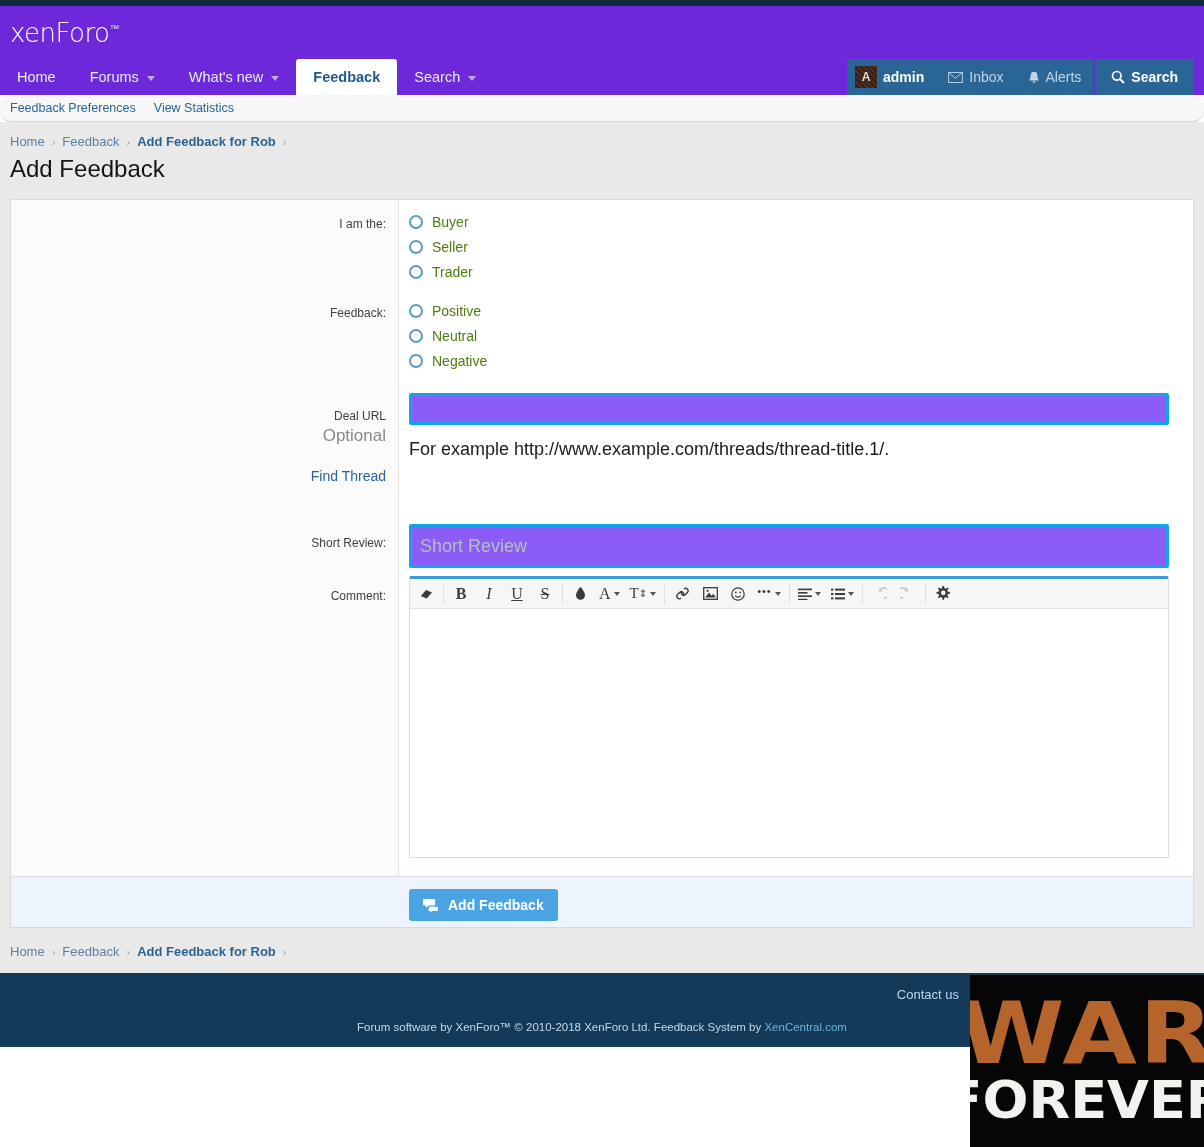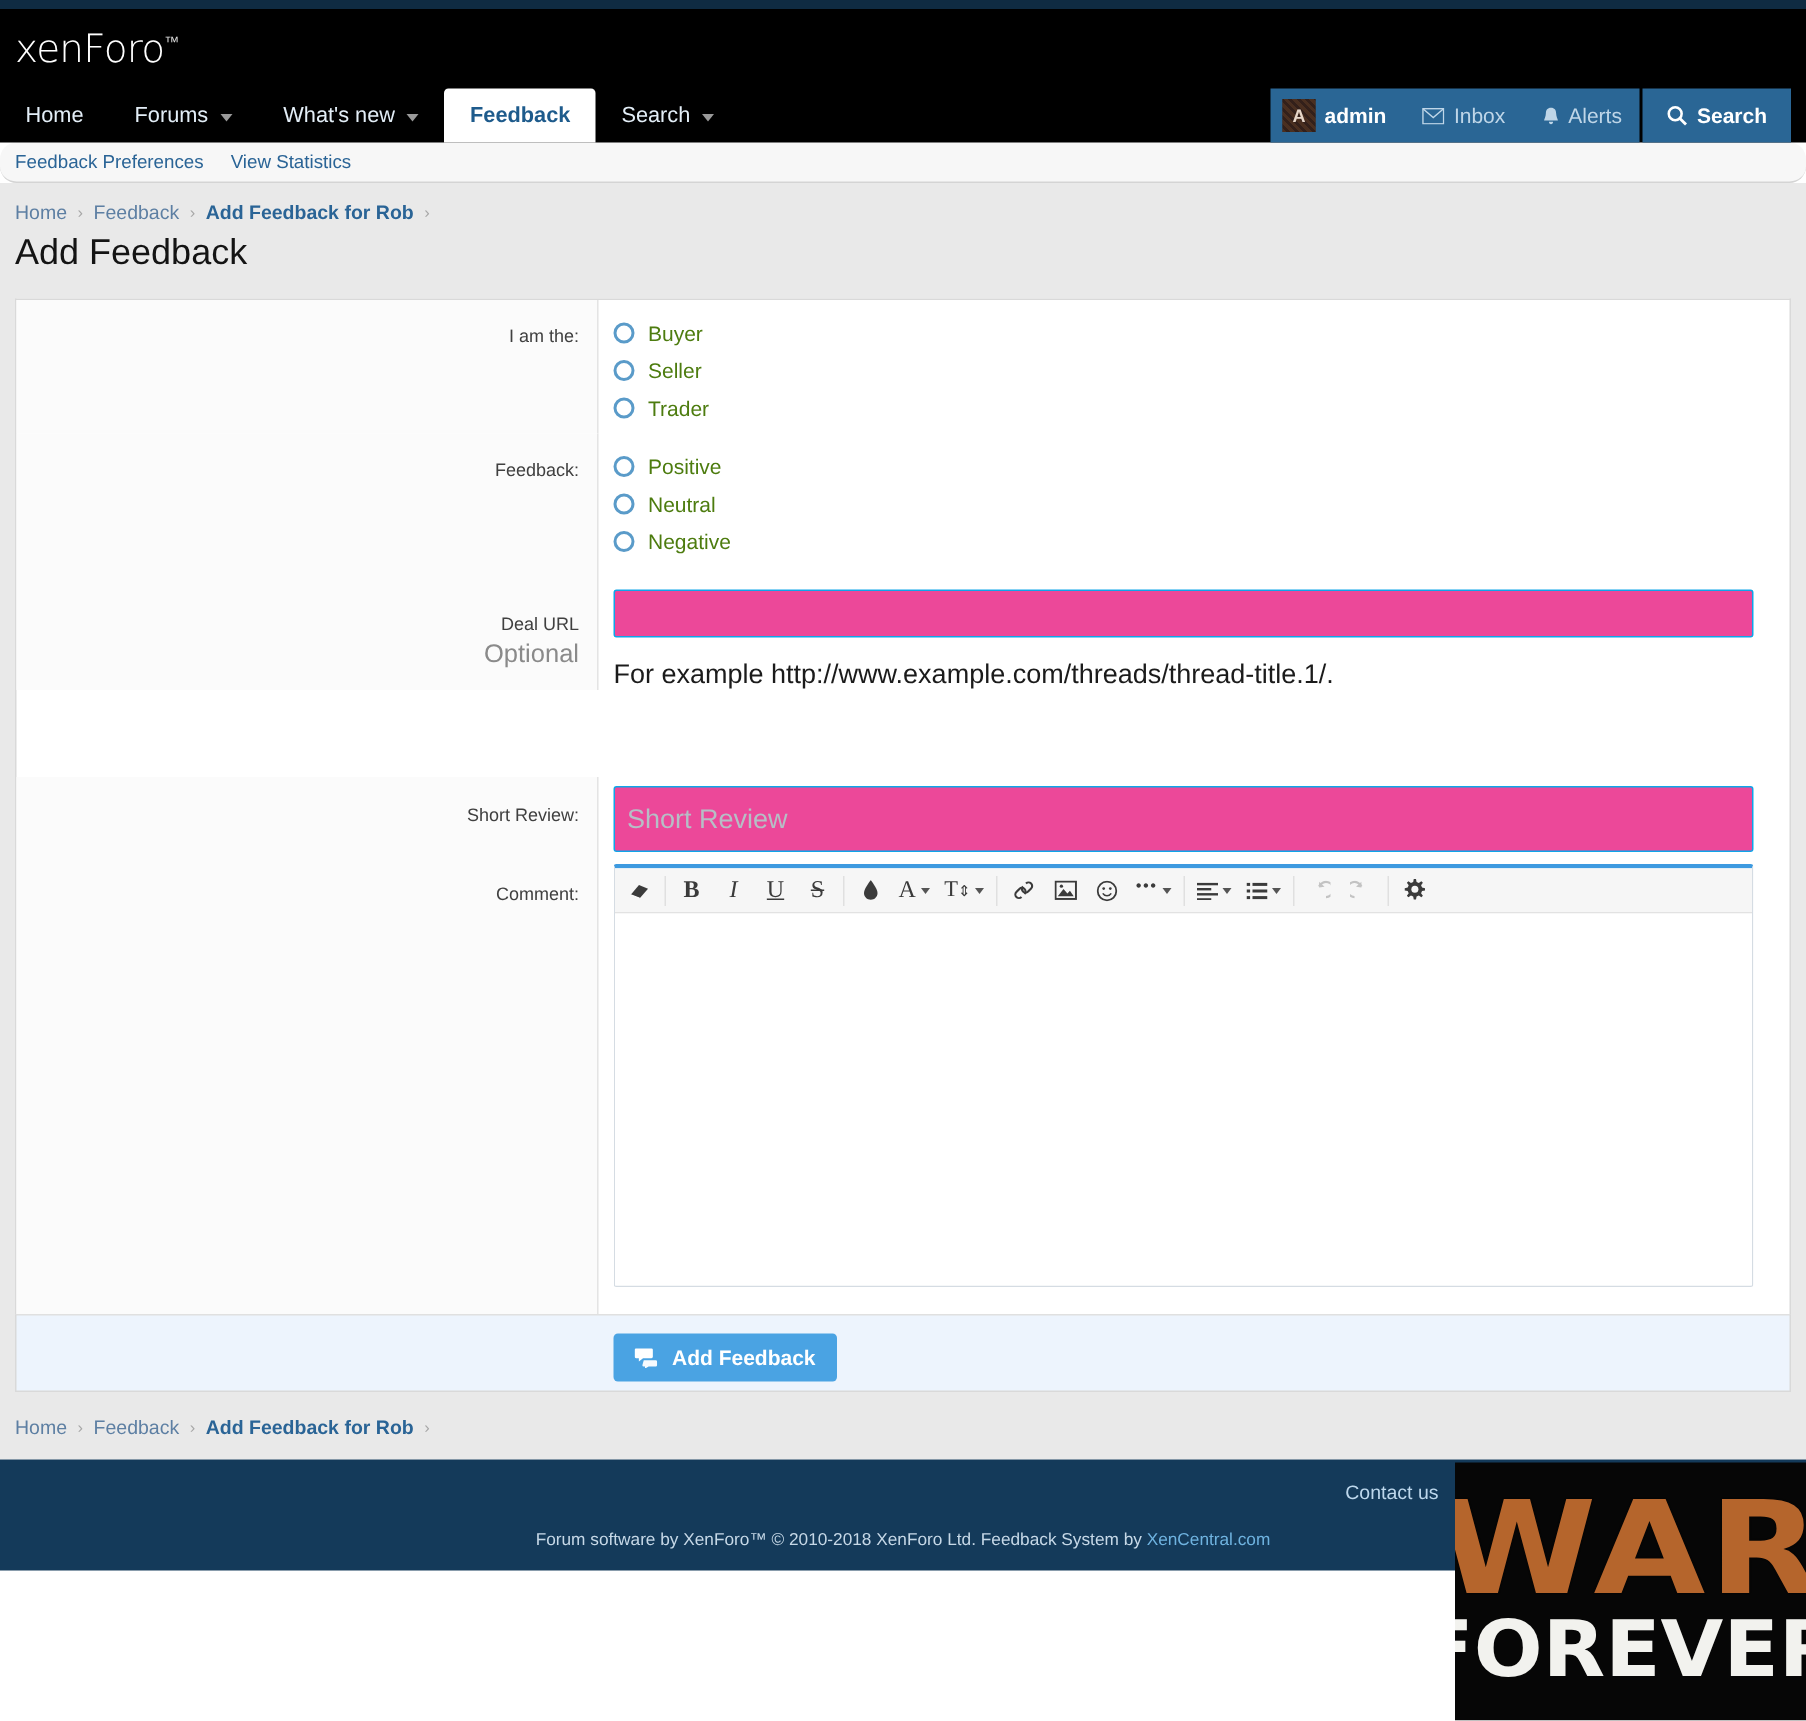--- a/index.html
+++ b/index.html
@@ -11,21 +11,21 @@
     font-size:13px;
     color:#141414;
     overflow:hidden;
     position:relative;
   }
 
   
   .top-strip { height:6px; background:#0f2b42; }
 
   
-  .header { background:#000000; height:89px; position:relative; }
+  .header { background:#6d28d9; height:89px; position:relative; }
   .logo {
     position:absolute; left:10px; top:12px;
     font-size:26px; letter-spacing:-0.5px; color:#ffffff;
     font-family:"DejaVu Sans", sans-serif; font-weight:300;
   }
   .logo .tm { font-size:10px; vertical-align:super; opacity:.85; }
 
   
   .nav { position:absolute; left:0; bottom:0; height:36px; display:flex; align-items:stretch; }
   .nav-item {
@@ -88,22 +88,22 @@
 
   .choice { display:flex; align-items:center; gap:9px; margin-bottom:9px; }
   .radio {
     width:14px;height:14px;border-radius:50%;
     border:2px solid #5a9bc9; background:#fff; flex:0 0 14px;
     cursor:pointer;
   }
   .choice span { font-size:14px; color:#4d7c0f; }
 
   .text-input {
-    width:100%; height:32px; border:1px solid #0ea5e9; border-radius:2px;
-    background:#ec4899; padding:0 8px; font-size:14px; color:#222;
+    width:100%; height:32px; border:3px solid #0ea5e9; border-radius:2px;
+    background:#8b5cf6; padding:0 8px; font-size:14px; color:#222;
     font-family:"Liberation Sans", sans-serif;
   }
   .text-input.big { height:44px; font-size:18px; }
   .text-input.big::placeholder { color:#b6bec6; }
   .explain { font-size:18px; color:#1b1b1b; padding-top:14px; }
 
   
   .row-iam .label-col   { padding-top:16px; }
   .row-fb  .label-col   { padding-top:16px;padding-left:39px; }
   .row-url .label-col   { padding-top:30px; }
@@ -299,20 +299,23 @@
         <span class="lbl">Deal URL</span>
         <span class="hint">Optional</span>
       </div>
       <div class="field-col">
         <input class="text-input" type="text" value="" style="">
         <div class="explain">For example http://www.example.com/threads/thread-title.1/.</div>
       </div>
     </div>
 
     <div class="row row-find">
+      <div class="label-col">
+        <a class="link">Find Thread</a>
+      </div>
       <div class="field-col"></div>
     </div>
 
     <div class="row row-sr">
       <div class="label-col">
         <span class="lbl">Short Review:</span>
       </div>
       <div class="field-col">
         <input class="text-input big" type="text" placeholder="Short Review" style="">
       </div>

